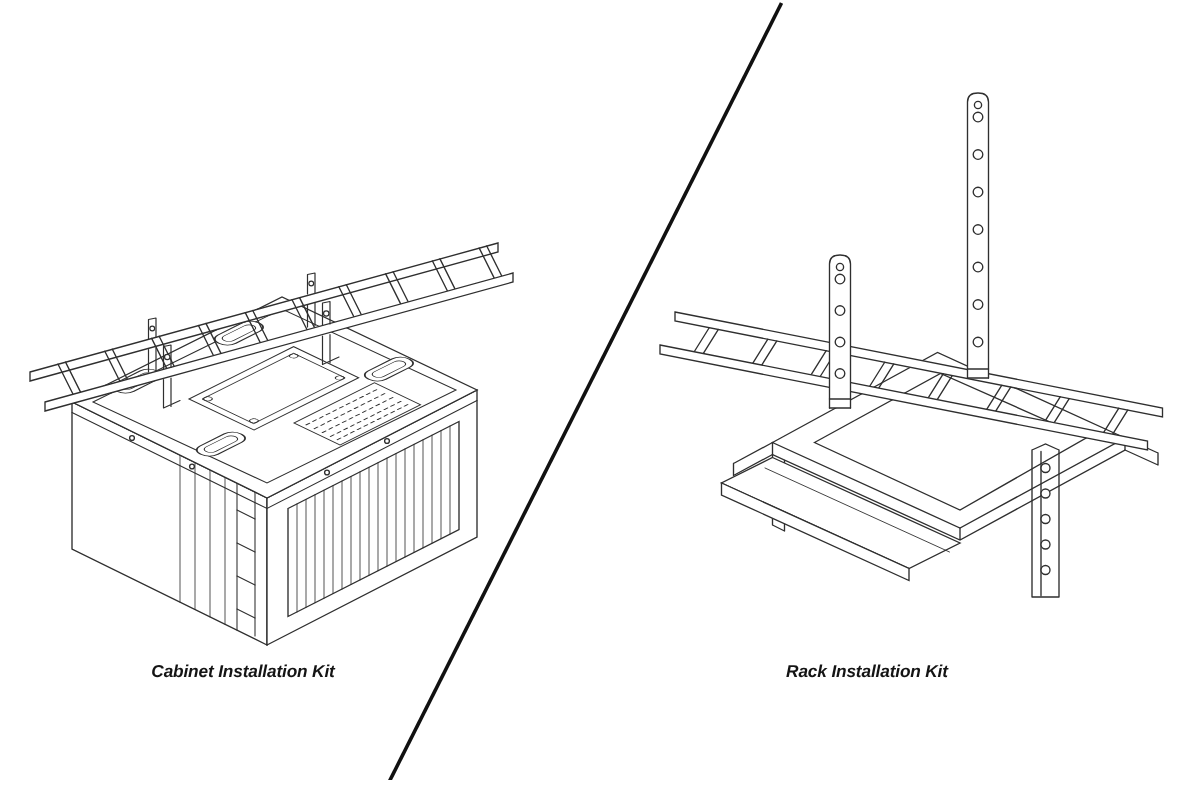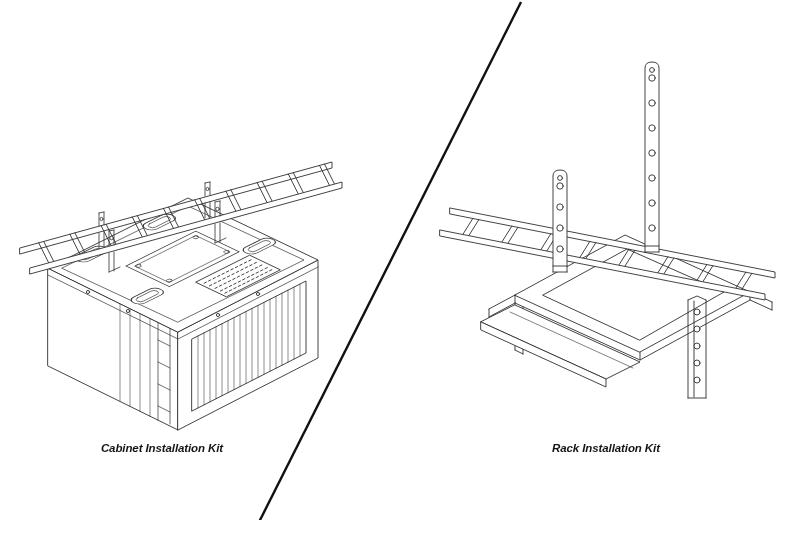--- a/index.html
+++ b/index.html
@@ -17,21 +17,21 @@
     width:220px;
     text-align:center;
     font-style:italic;
     font-weight:bold;
     font-size:11.5px;
     letter-spacing:-0.1px;
     color:#141414;
     user-select:none;
   }
   .caption-left{left:52px;}
-  .caption-right{left:496px;}
+  .caption-right{left:468px;}
 </style>
 </head>
 <body>
 
 <div class="stage">
 
   <svg class="art" width="800" height="536" viewBox="0 0 800 536">
 
     <g fill="none" stroke="#2f2f2f" stroke-width="0.9" stroke-linecap="round">
 

